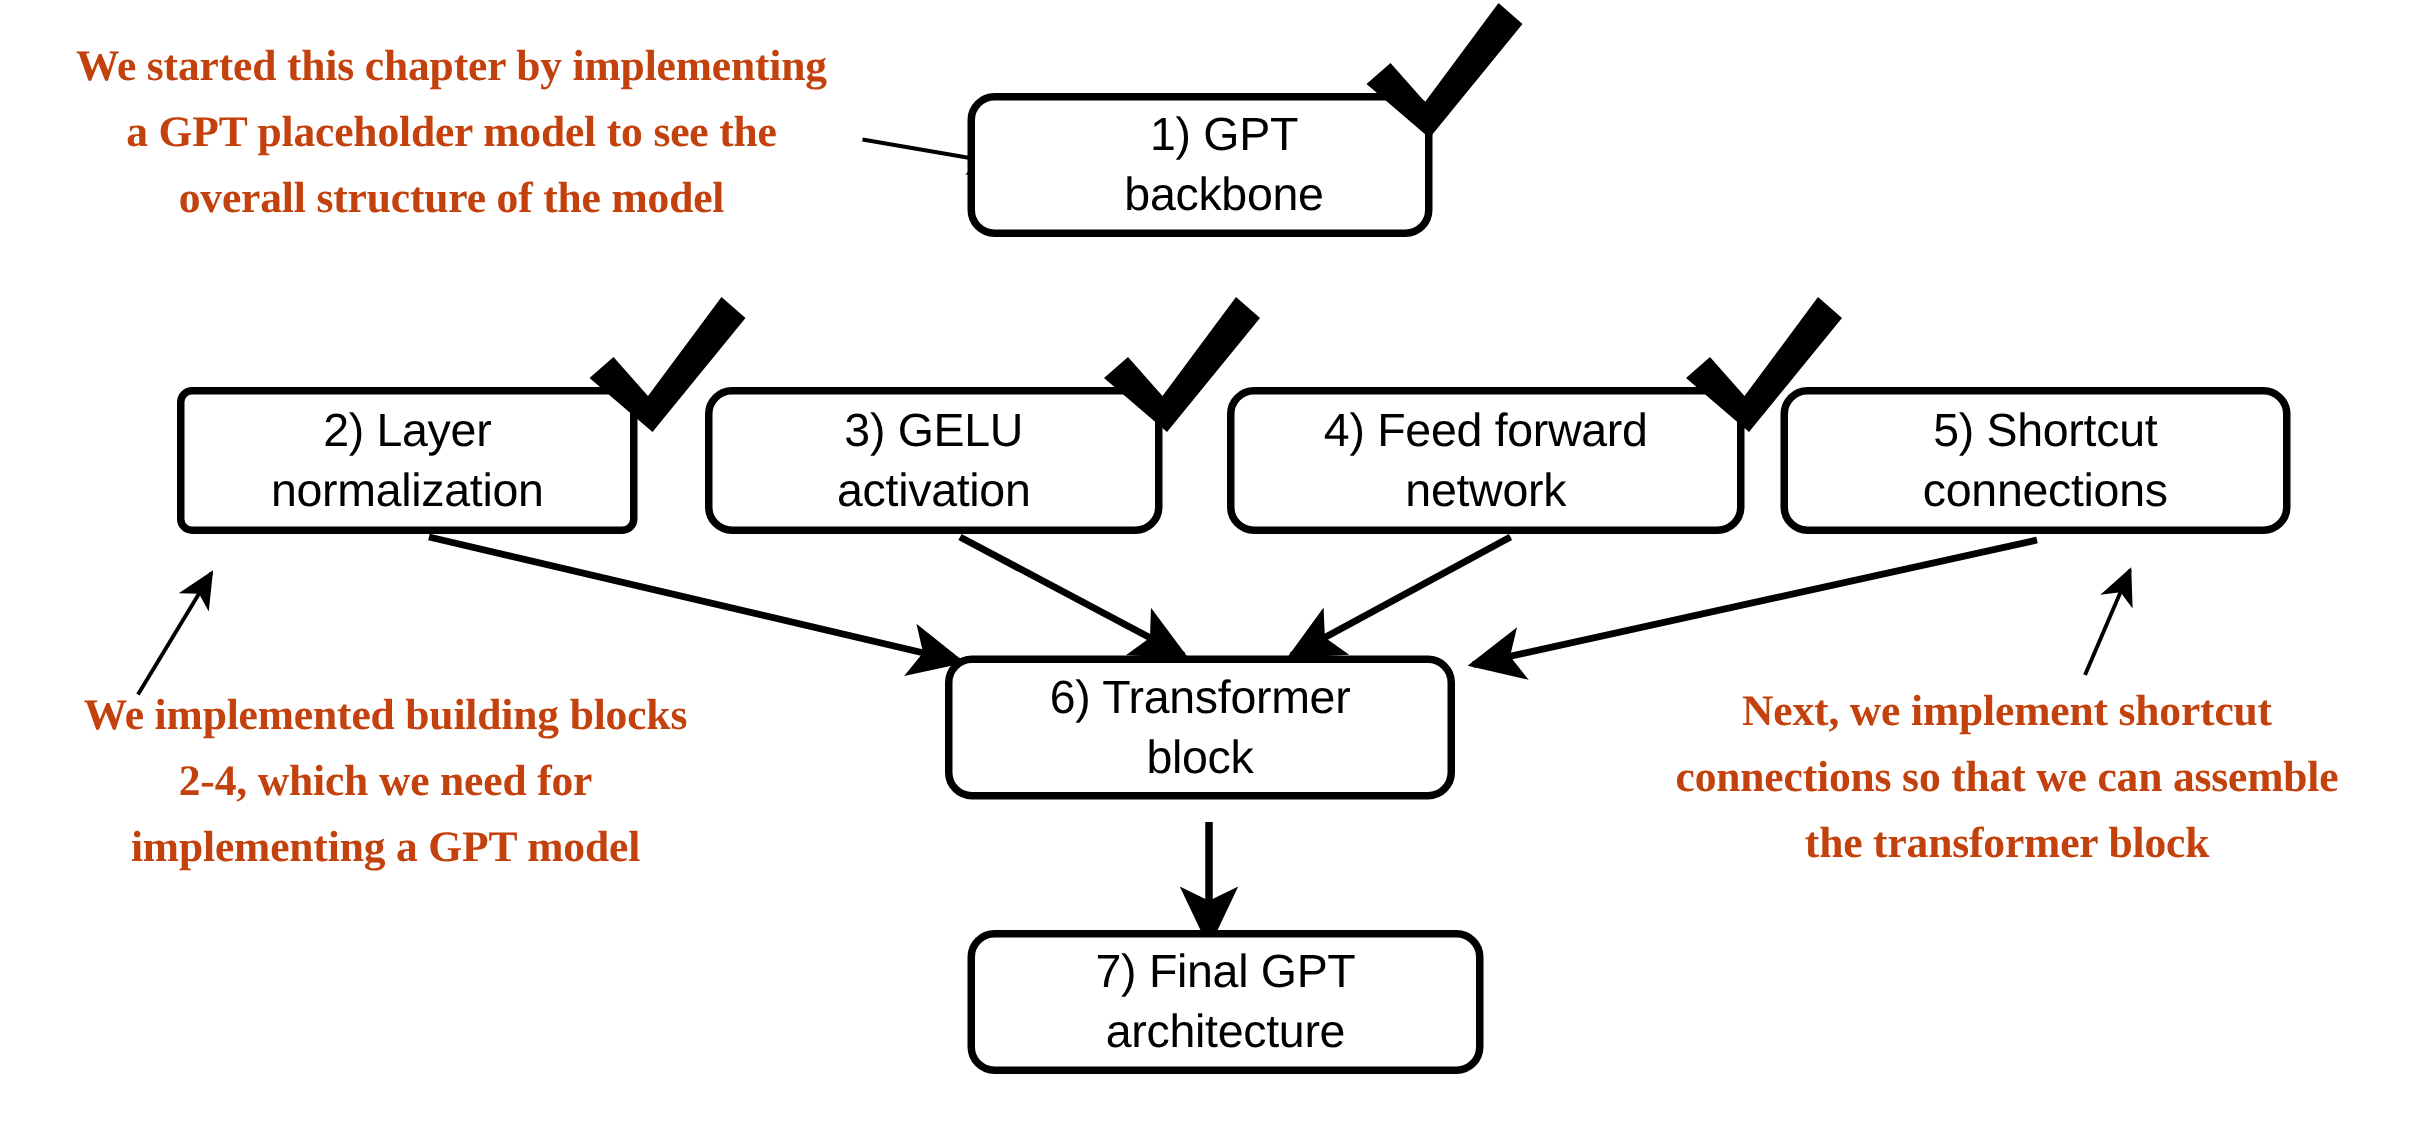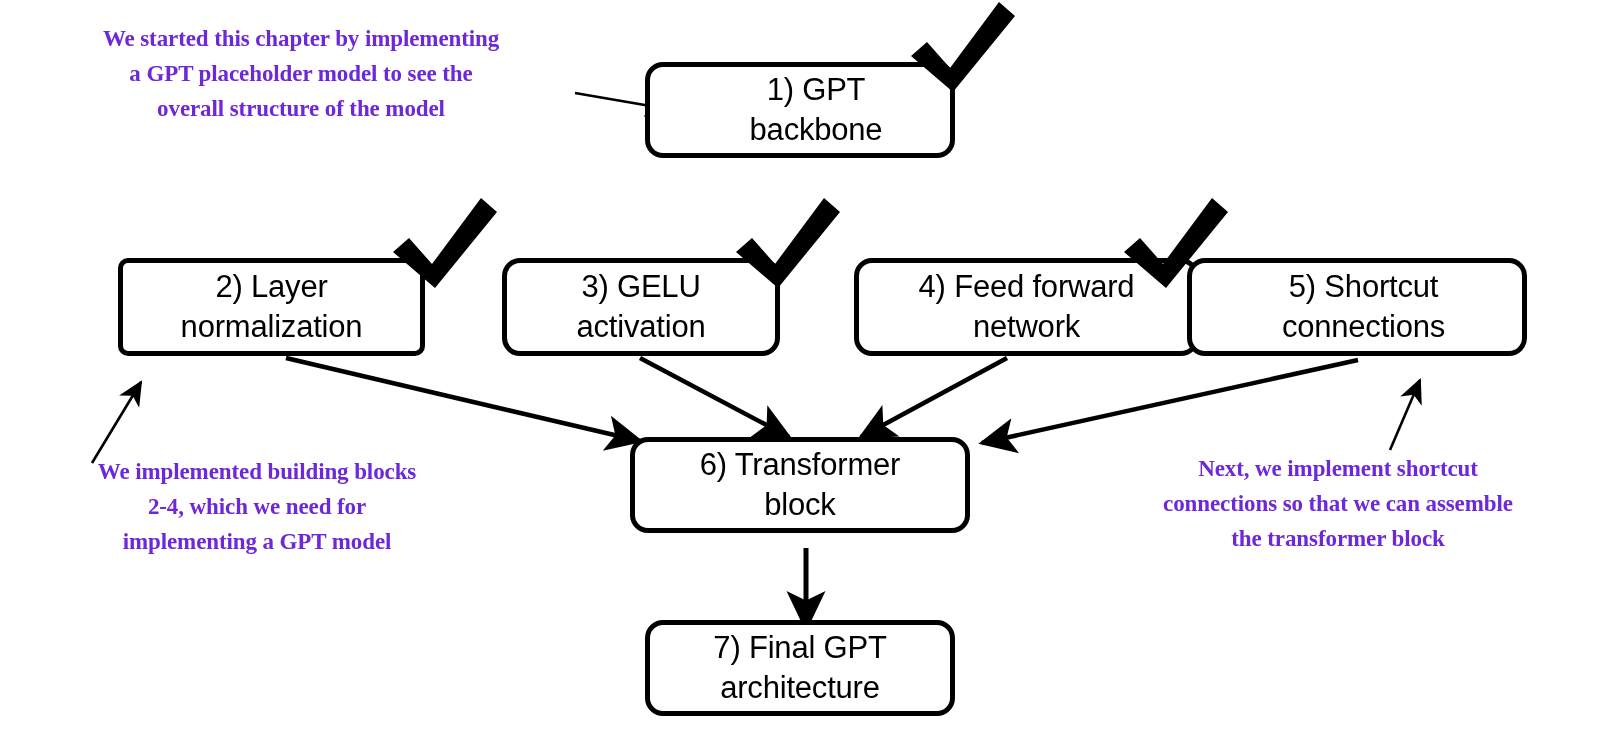--- a/index.html
+++ b/index.html
@@ -46,23 +46,23 @@
   }
   .node-label {
     display: block;
     padding: 0 8px;
     white-space: pre-line;
   }
   .annotation {
     position: absolute;
     font-family: "Liberation Serif", serif;
     font-weight: bold;
-    font-size: 23px;
+    font-size: 29px;
     line-height: 1.52;
-    color: #6d28d9;
+    color: #c2410c;
     text-align: center;
     white-space: pre-line;
     z-index: 3;
     letter-spacing: -0.1px;
   }
   .checkmark {
     position: absolute;
     z-index: 4;
     pointer-events: none;
   }
@@ -118,41 +118,41 @@
   <div class="node" style="left:645px; top:62px; width:310px; height:96px;padding-left:32px;">
     <span class="node-label">1) GPT
 backbone</span>
   </div>
 
   <div class="node" style="left:118px; top:258px; width:307px; height:98px;border-radius:10px;">
     <span class="node-label">2) Layer
 normalization</span>
   </div>
 
-  <div class="node" style="left:470px; top:258px; width:278px; height:98px;margin-left:32px;">
+  <div class="node" style="left:470px; top:258px; width:305px; height:98px;">
     <span class="node-label">3) GELU
 activation</span>
   </div>
 
-  <div class="node" style="left:818px; top:258px; width:345px; height:98px;margin-left:36px;">
+  <div class="node" style="left:818px; top:258px; width:345px; height:98px;">
     <span class="node-label">4) Feed forward
 network</span>
   </div>
 
   <div class="node" style="left:1187px; top:258px; width:340px; height:98px;padding-left:13px;">
     <span class="node-label">5) Shortcut
 connections</span>
   </div>
 
   <div class="node" style="left:630px; top:437px; width:340px; height:96px;">
     <span class="node-label">6) Transformer
 block</span>
   </div>
 
-  <div class="node" style="left:645px; top:620px; width:310px; height:96px;">
+  <div class="node" style="left:645px; top:620px; width:344px; height:96px;">
     <span class="node-label">7) Final GPT
 architecture</span>
   </div>
 
   <svg class="checkmark" style="left:893px; top:-2px; width:125px; height:96px;" viewBox="0 0 125 96">
     <path d="M18 58 L34 44 L57 70 L106 4 L122 18 L60 94 Z" fill="#000000"></path>
   </svg>
 
   <svg class="checkmark" style="left:375px; top:194px; width:125px; height:96px;" viewBox="0 0 125 96">
     <path d="M18 58 L34 44 L57 70 L106 4 L122 18 L60 94 Z" fill="#000000"></path>

